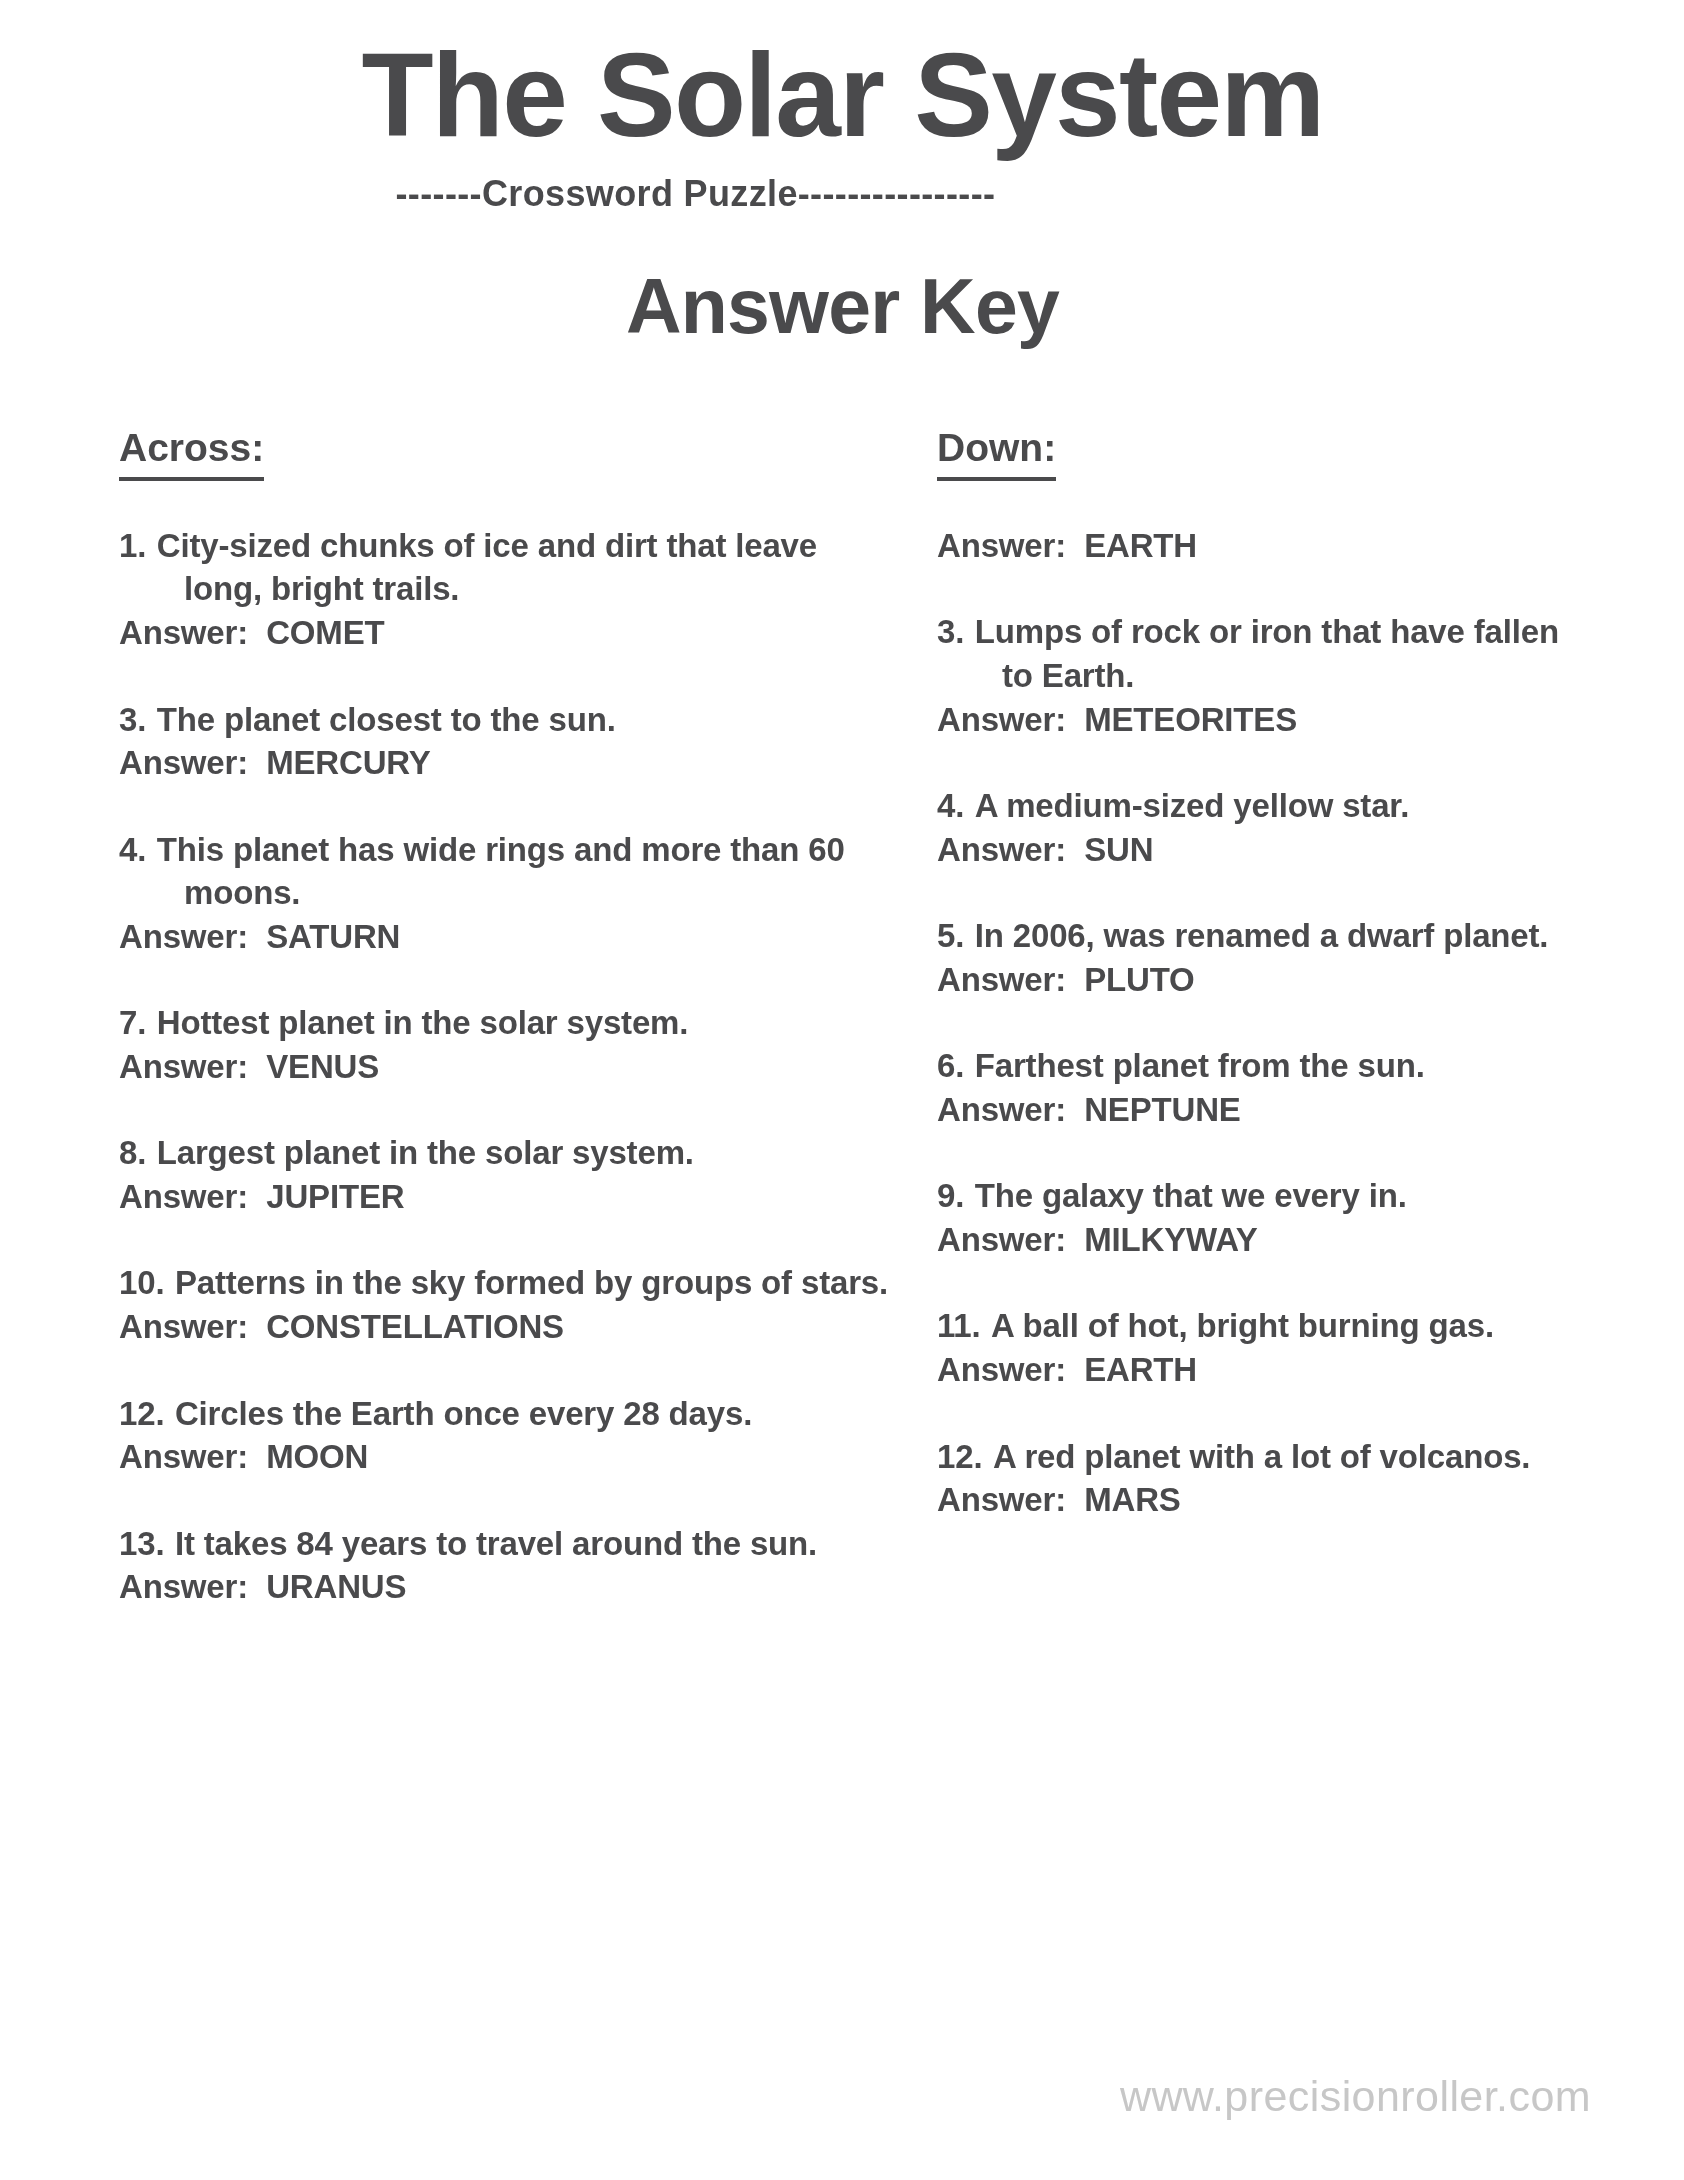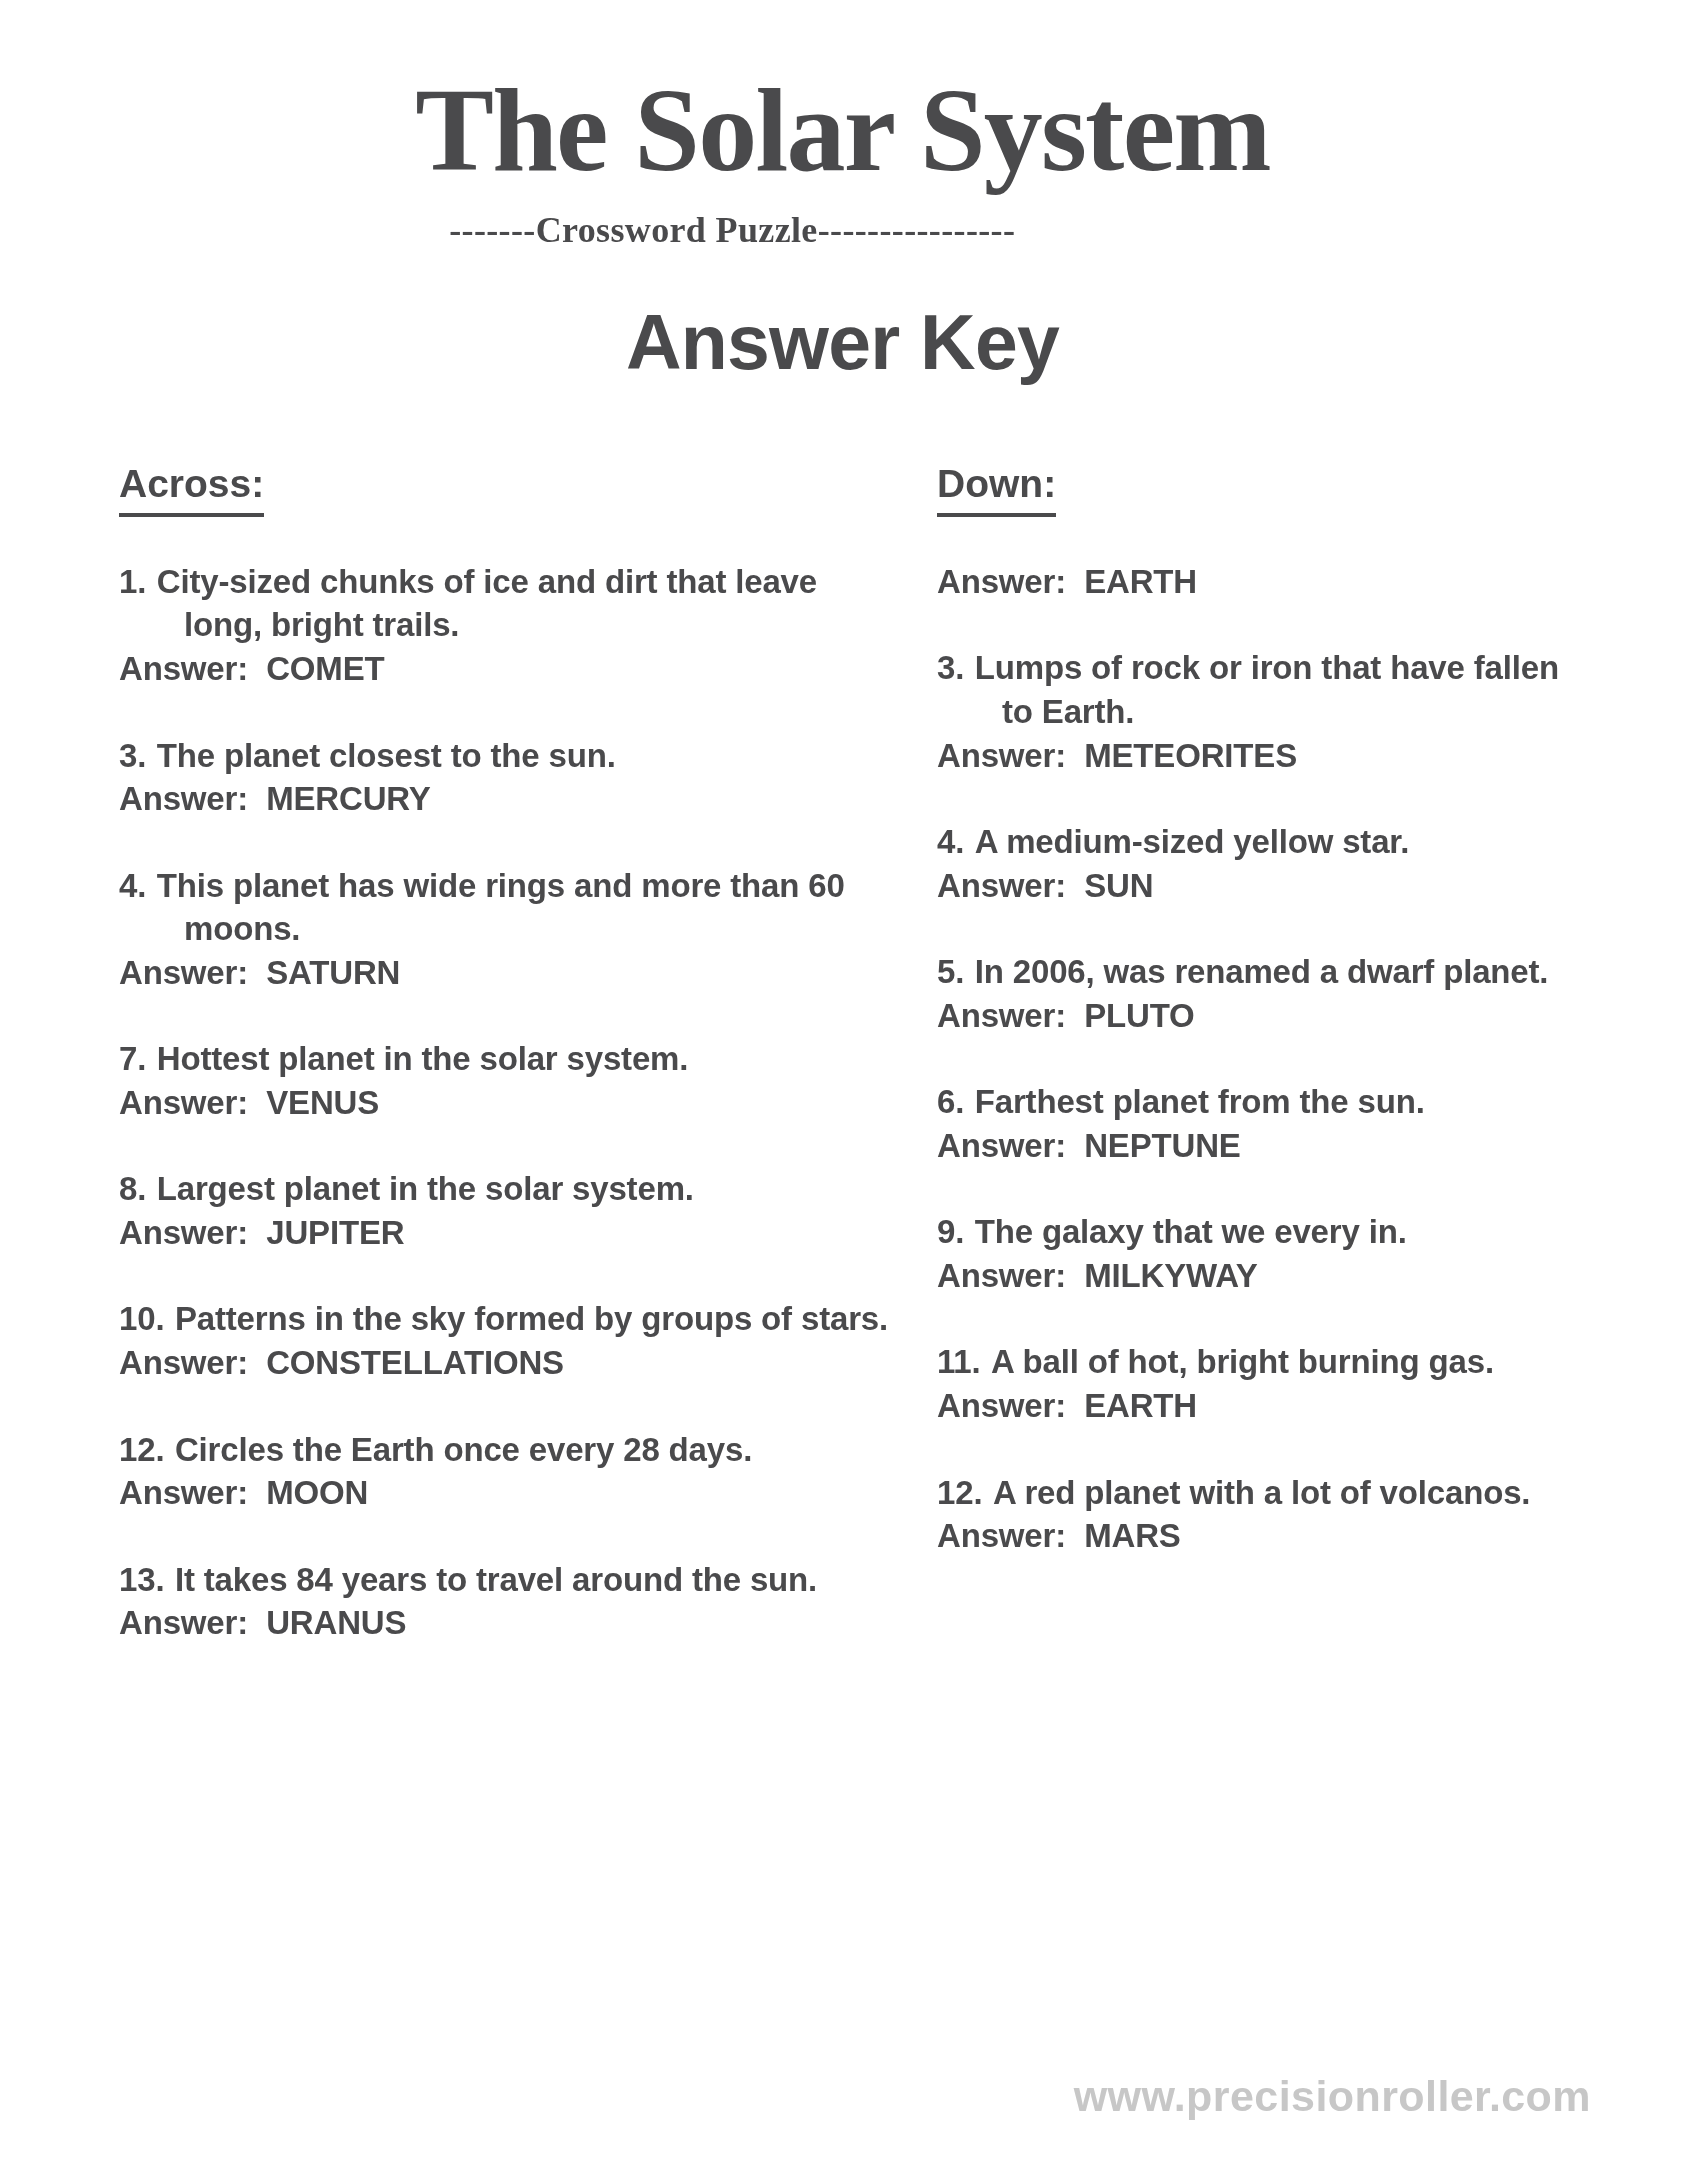--- a/index.html
+++ b/index.html
@@ -10,22 +10,21 @@
     height: 2181px;
     background: #ffffff;
     overflow: hidden;
     font-family: "Liberation Sans", sans-serif;
     color: #4a4a4c;
   }
 
   
   .title-block {
     width: fit-content;
-    margin: 72px auto 0 auto;
-    font-family: Liberation Serif, serif;
+    margin: 36px auto 0 auto;
   }
   .main-title {
     font-size: 118px;
     line-height: 1;
     font-weight: bold;
     letter-spacing: -0.015em;
     white-space: nowrap;
   }
   .subtitle {
     margin-top: 19px;
@@ -77,21 +76,21 @@
   .clue-num { margin-right: 0.32em; }
   .answer-line { white-space: nowrap; }
   .ans-label { margin-right: 0.55em; }
 
   
   .site-footer {
     position: absolute;
     right: 94px;
     bottom: 60px;
     font-size: 43px;
-    font-weight: bold;
+    font-weight: normal;
     color: #c7c7c7;
     letter-spacing: 0.01em;
     font-family: "Liberation Sans", sans-serif;
     margin-top: 30px;
   }
 </style>
 </head>
 <body>
 
 <div class="page">

